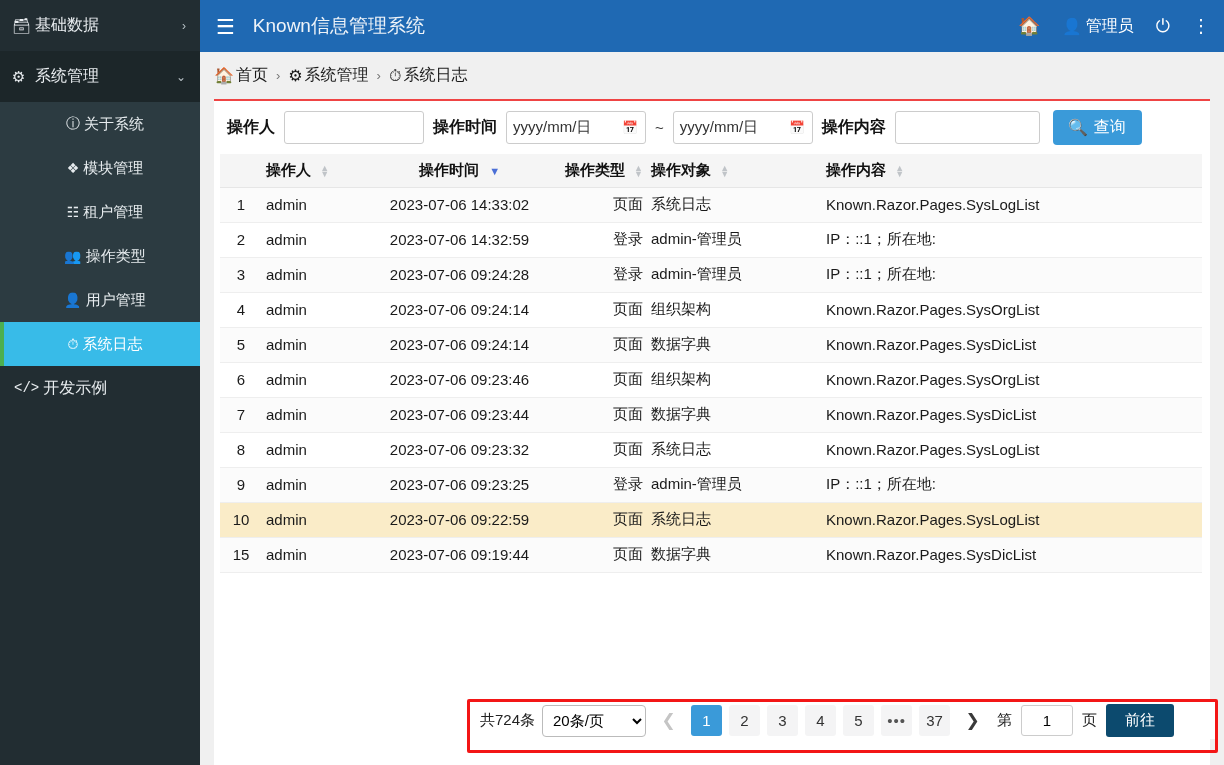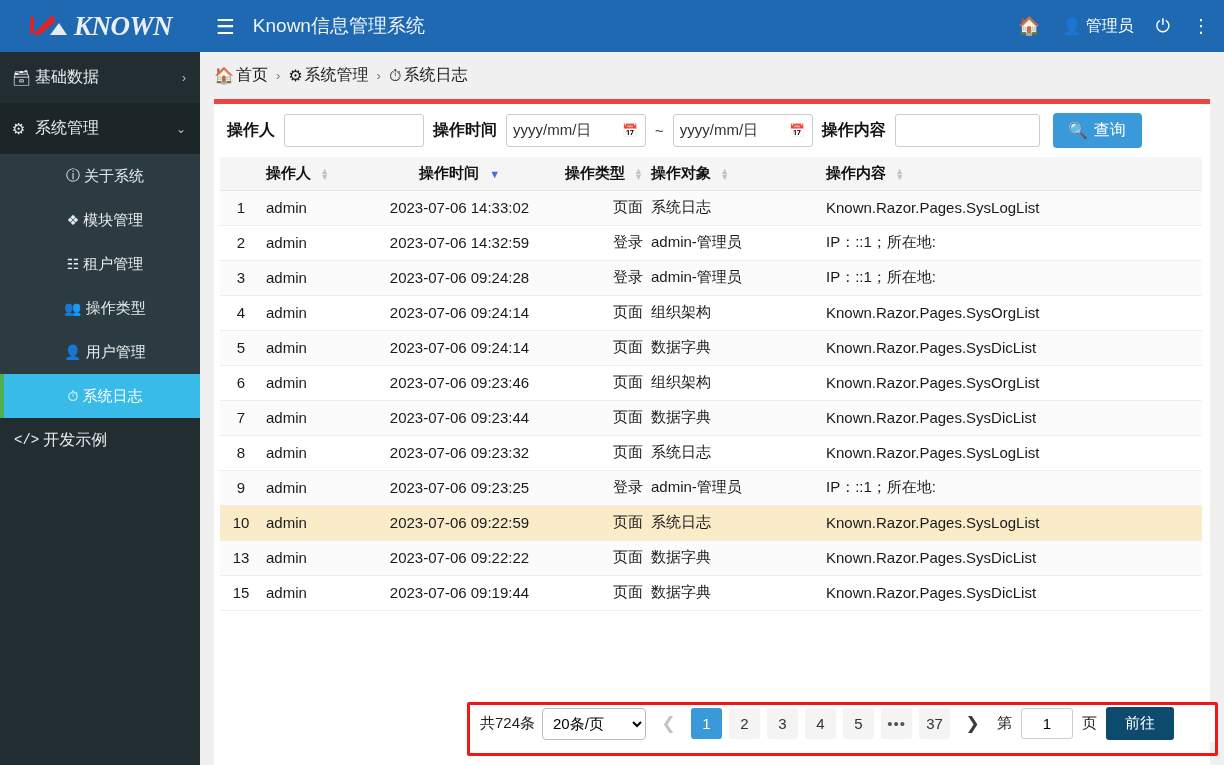--- a/index.html
+++ b/index.html
@@ -77,21 +77,21 @@
     height: 47px; background: #f0f0f0;
     display: flex; align-items: center; padding-left: 14px;
     font-size: 16px; color: #1a1a1a; gap: 6px;
   }
   .bc-item { display: flex; align-items: center; gap: 2px; cursor: pointer; }
   .bc-sep { color: #777; font-size: 13px; margin: 0 2px; }
 
   .panel {
     margin: 0 14px 0 14px;
     background: #ffffff;
-    border-top: 5px solid #ef4444;
+    border-top: 2px solid #ef4444;
     flex: 1;
     display: flex; flex-direction: column;
     min-height: 0;
     position: relative;
   }
 
   
   .filterbar {
     display: flex; align-items: center;
     padding: 9px 10px 9px 13px;
@@ -218,28 +218,20 @@
     text-align: right;
   }
 </style>
 </head>
 <body>
 
 <div class="app">
 
   <aside class="sidebar">
 
-    <div class="logo-box">
-      <svg class="logo-mark" viewBox="0 0 42 26">
-        <path d="M2 22 L2 4 L6 4 L6 18 Z" fill="#d8262f"></path>
-        <path d="M4 22 L24 2 L28 8 L12 22 Z" fill="#d8262f"></path>
-        <path d="M22 22 L31 10 L39 22 Z" fill="#e8eaec"></path>
-      </svg>
-      <span class="logo-text">KNOWN</span>
-    </div>
 
     <nav class="menu">
 
       <div class="menu-top alt">
         <span class="mi">🗃</span>
         <span class="label">基础数据</span>
         <span class="chev">›</span>
       </div>
 
       <div class="menu-top">
@@ -456,28 +448,20 @@
                 </tr>
                 <tr class="hl">
                   <td class="c-idx">10</td>
                   <td class="c-user">admin</td>
                   <td class="c-time">2023-07-06 09:22:59</td>
                   <td class="c-type">页面</td>
                   <td class="c-obj">系统日志</td>
                   <td class="c-cont">Known.Razor.Pages.SysLogList</td>
                 </tr>
                 <tr>
-                  <td class="c-idx">13</td>
-                  <td class="c-user">admin</td>
-                  <td class="c-time">2023-07-06 09:22:22</td>
-                  <td class="c-type">页面</td>
-                  <td class="c-obj">数据字典</td>
-                  <td class="c-cont">Known.Razor.Pages.SysDicList</td>
-                </tr>
-                <tr>
                   <td class="c-idx">15</td>
                   <td class="c-user">admin</td>
                   <td class="c-time">2023-07-06 09:19:44</td>
                   <td class="c-type">页面</td>
                   <td class="c-obj">数据字典</td>
                   <td class="c-cont">Known.Razor.Pages.SysDicList</td>
                 </tr>
               </tbody>
           </table>
         </div>

